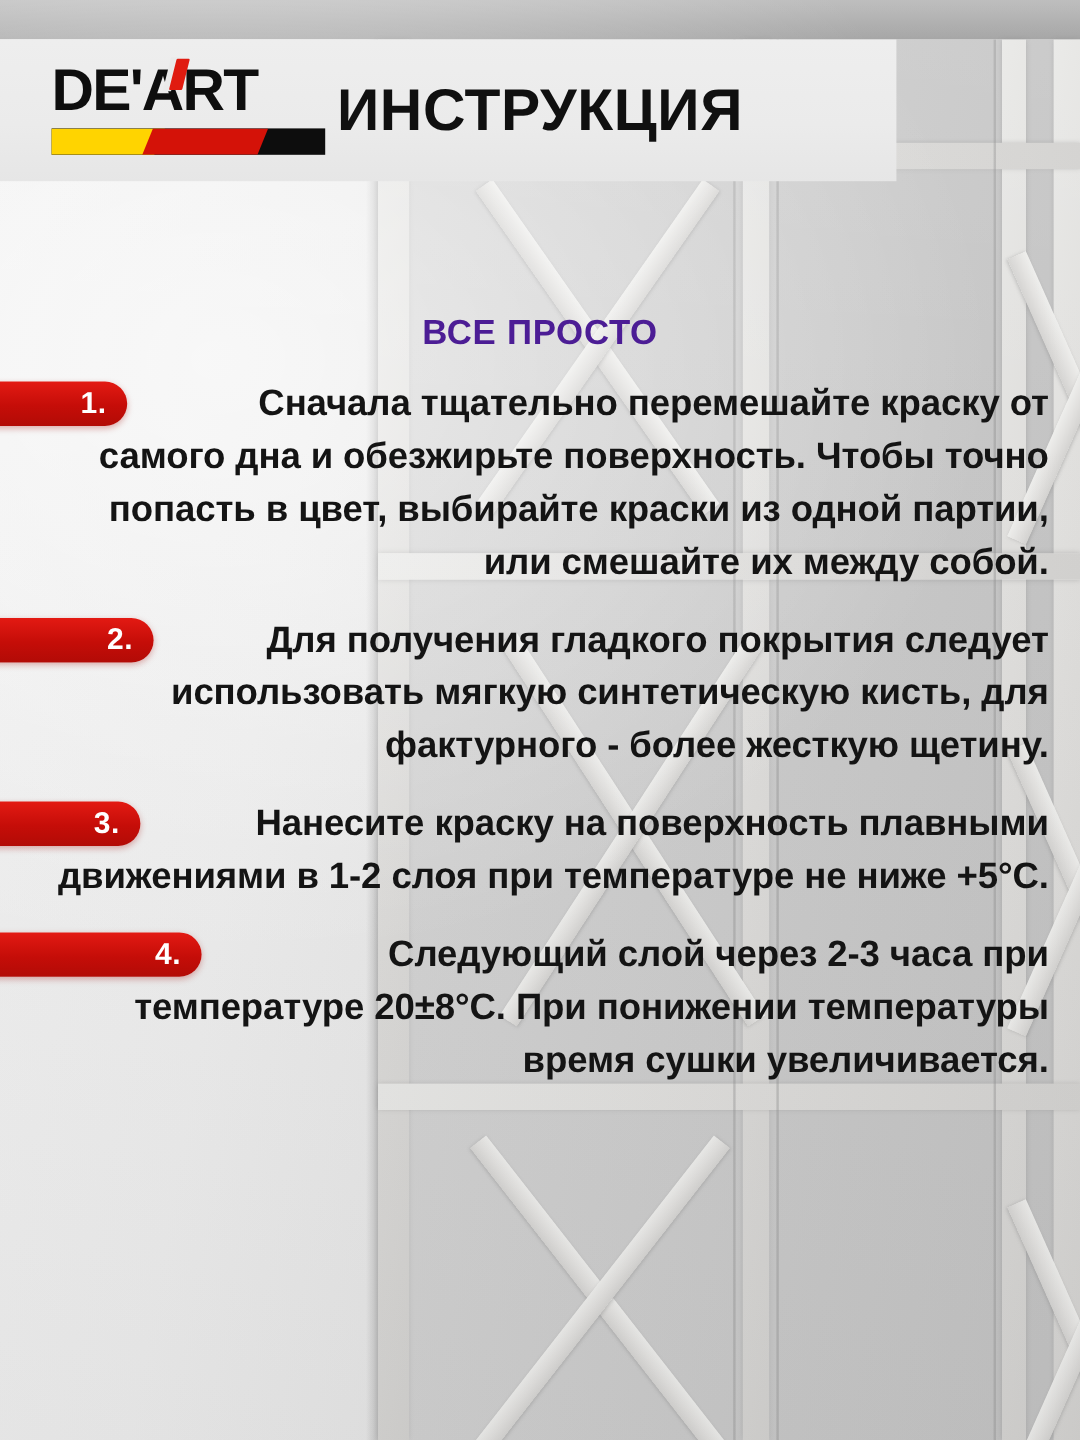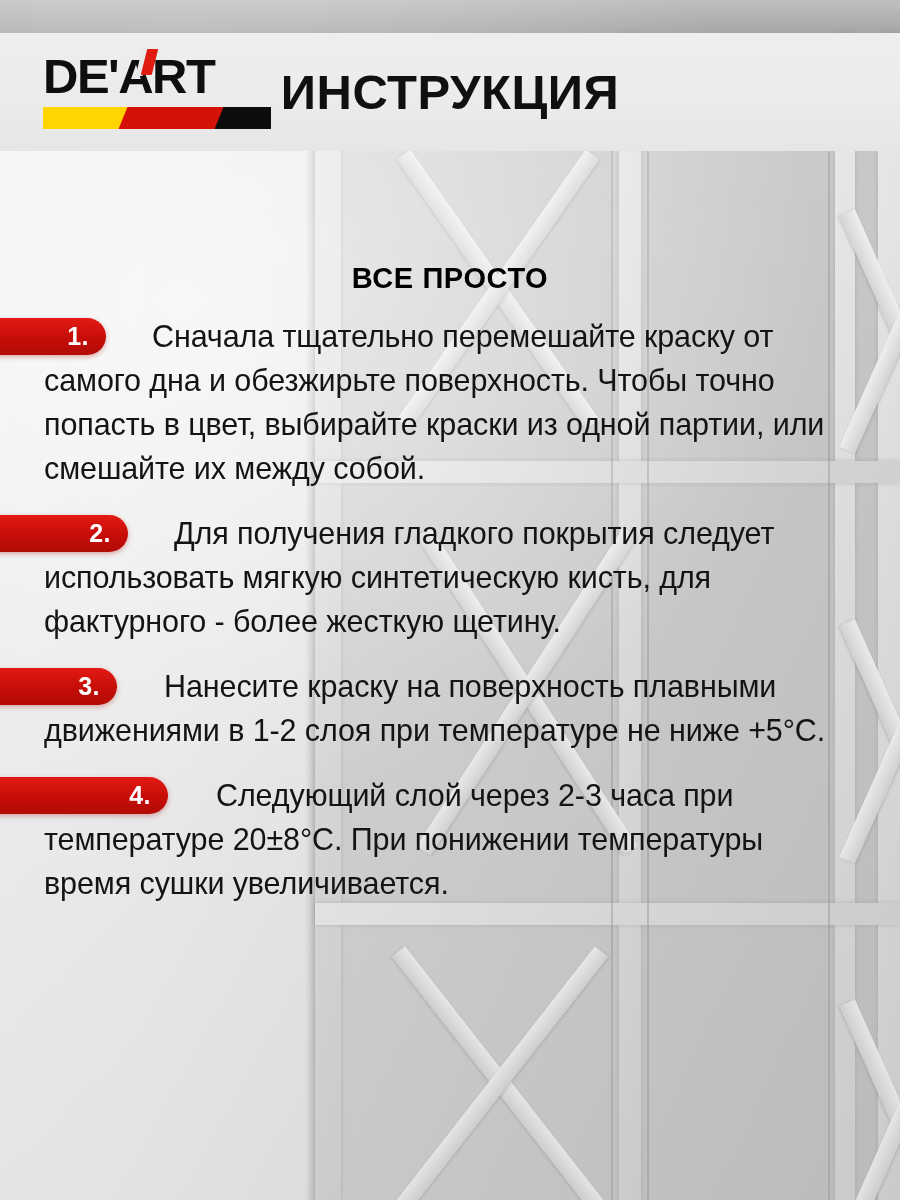--- a/index.html
+++ b/index.html
@@ -101,21 +101,21 @@
     inset: 0;
     background:
       radial-gradient(120% 70% at 20% 25%, rgba(255,255,255,.55), rgba(255,255,255,0) 60%),
       linear-gradient(180deg, rgba(255,255,255,.10) 0%, rgba(255,255,255,0) 30%, rgba(140,140,140,.10) 100%);
     pointer-events: none;
   }
 
   
   .header {
     position: absolute;
-    left: 0; top: 33px; width: 900px; height: 118px;
+    left: 0; top: 33px; width: 747px; height: 118px;
     background: linear-gradient(180deg,#eeeeee 0%, #ebebeb 60%, #e6e6e6 100%);
     display: flex;
     align-items: center;
   }
   .logo {
     position: absolute;
     left: 43px; top: 17px;
     width: 228px;
   }
   .logo-word {
@@ -184,42 +184,43 @@
   }
 
   .section-title {
     position: absolute;
     left: 0; top: 111px;
     width: 900px;
     text-align: center;
     font-weight: 700;
     font-size: 29px;
     letter-spacing: 0.6px;
-    color: #000000;
+    color: #4c1d95;
     font-family: "Liberation Sans", sans-serif;
   }
 
   .steps {
     position: absolute;
     left: 0; top: 163px;
     width: 900px;
   }
 
   .step {
     position: relative;
     margin-bottom: 17px;
   }
   .step-text {
-    text-align: left;
+    text-align: right;
     font-size: 30.5px;
     line-height: 44px;
     color: #141414;
     font-family: "Liberation Sans", sans-serif;
-    padding: 0 44px;
+    padding: 0 26px;
     letter-spacing: -0.1px;
+    font-weight: bold;
   }
   .badge {
     position: absolute;
     left: -40px;
     top: 4px;
     height: 37px;
     border-radius: 19px;
     background: linear-gradient(180deg,#e31a13 0%, #c50d08 55%, #b20b06 100%);
     box-shadow: 0 2px 5px rgba(170,30,25,.35);
     color: #ffffff;

